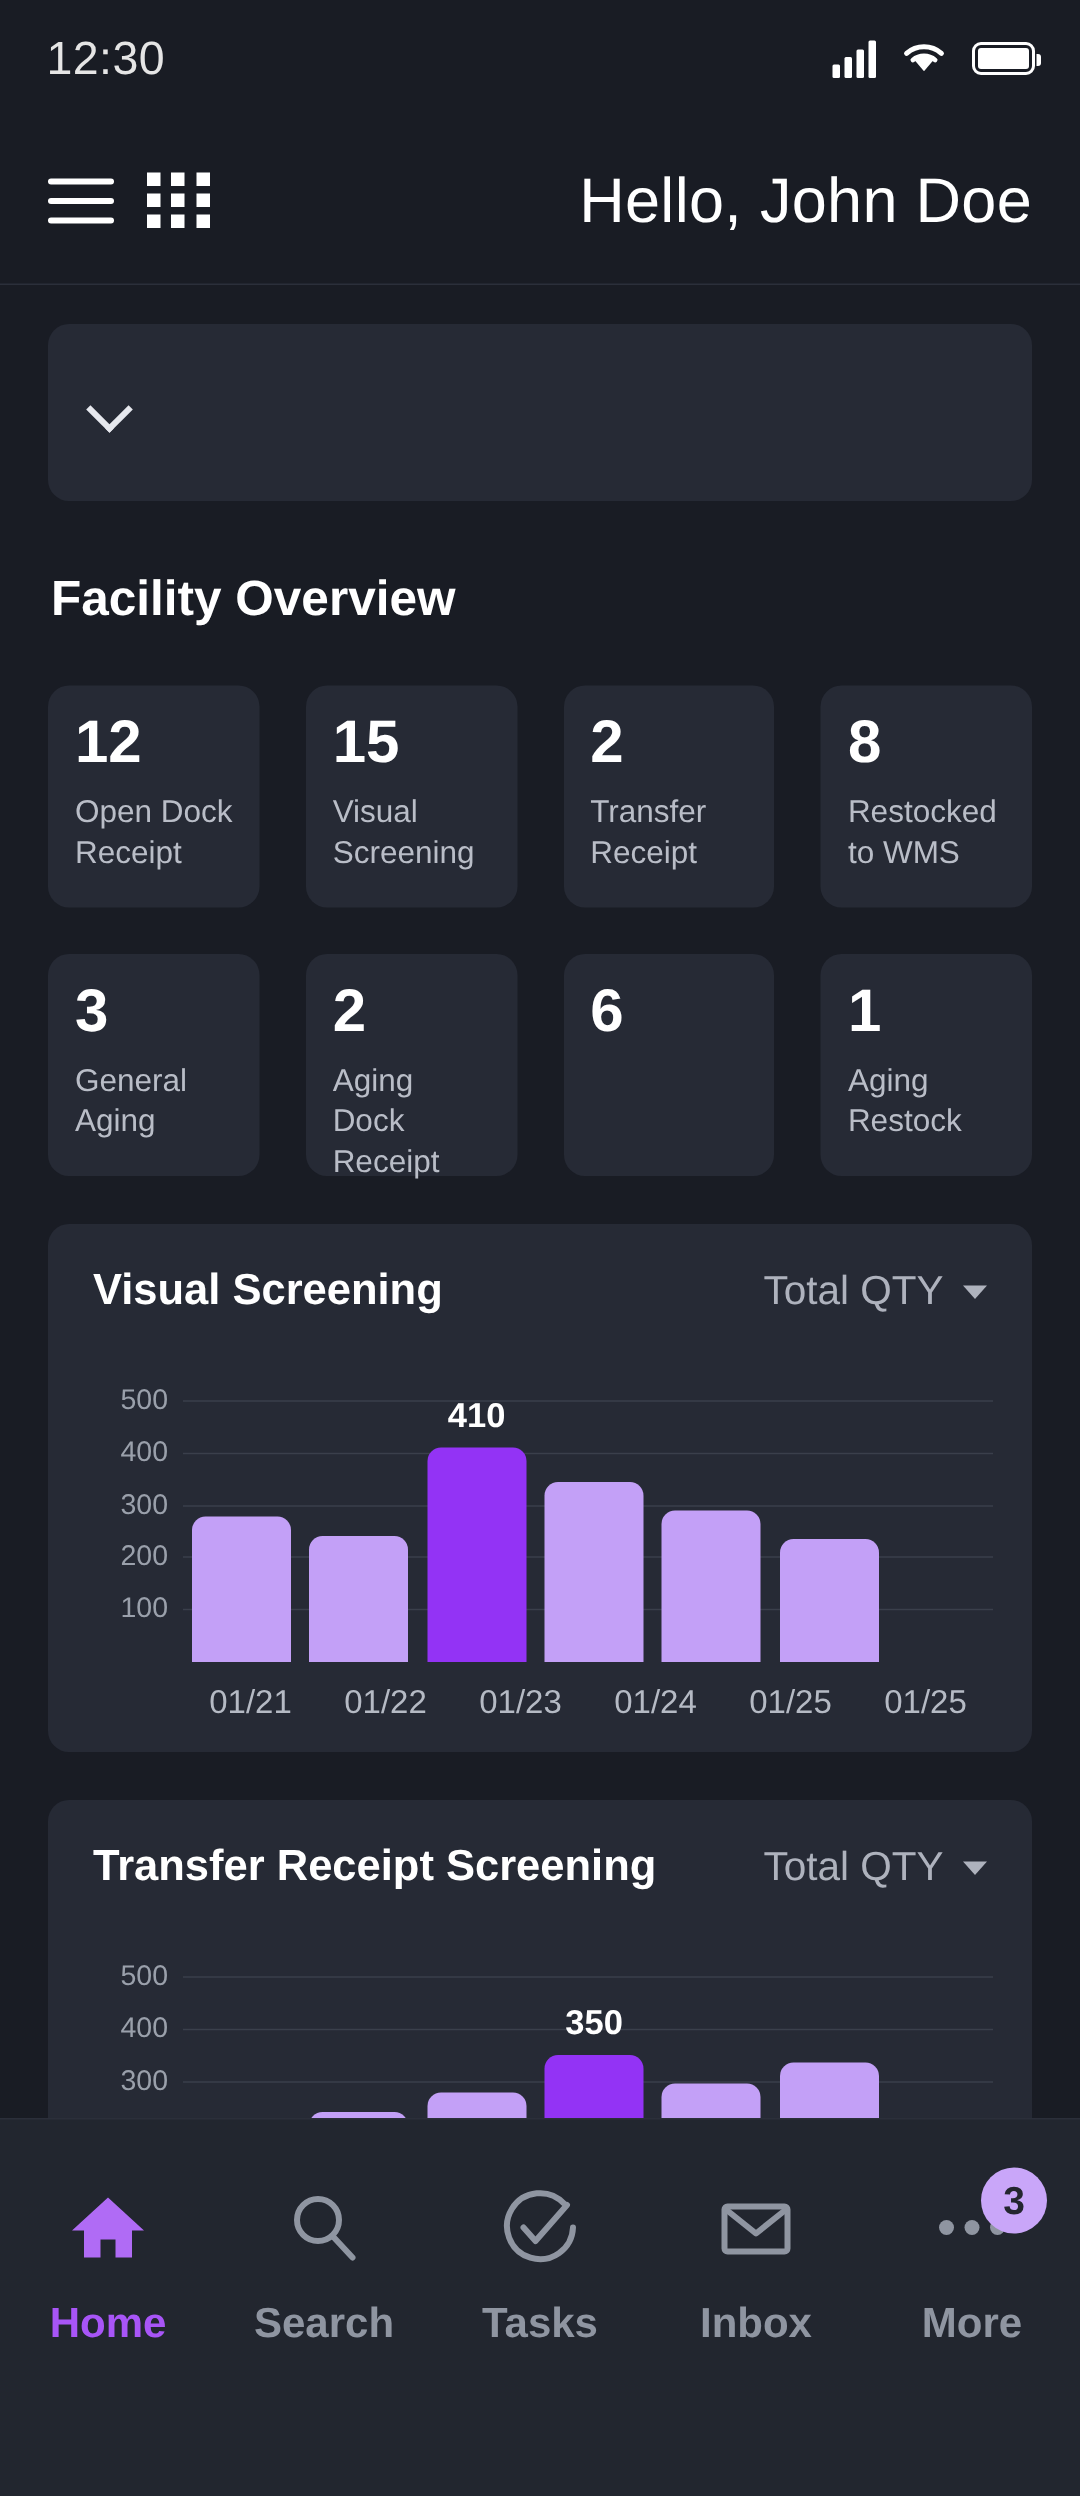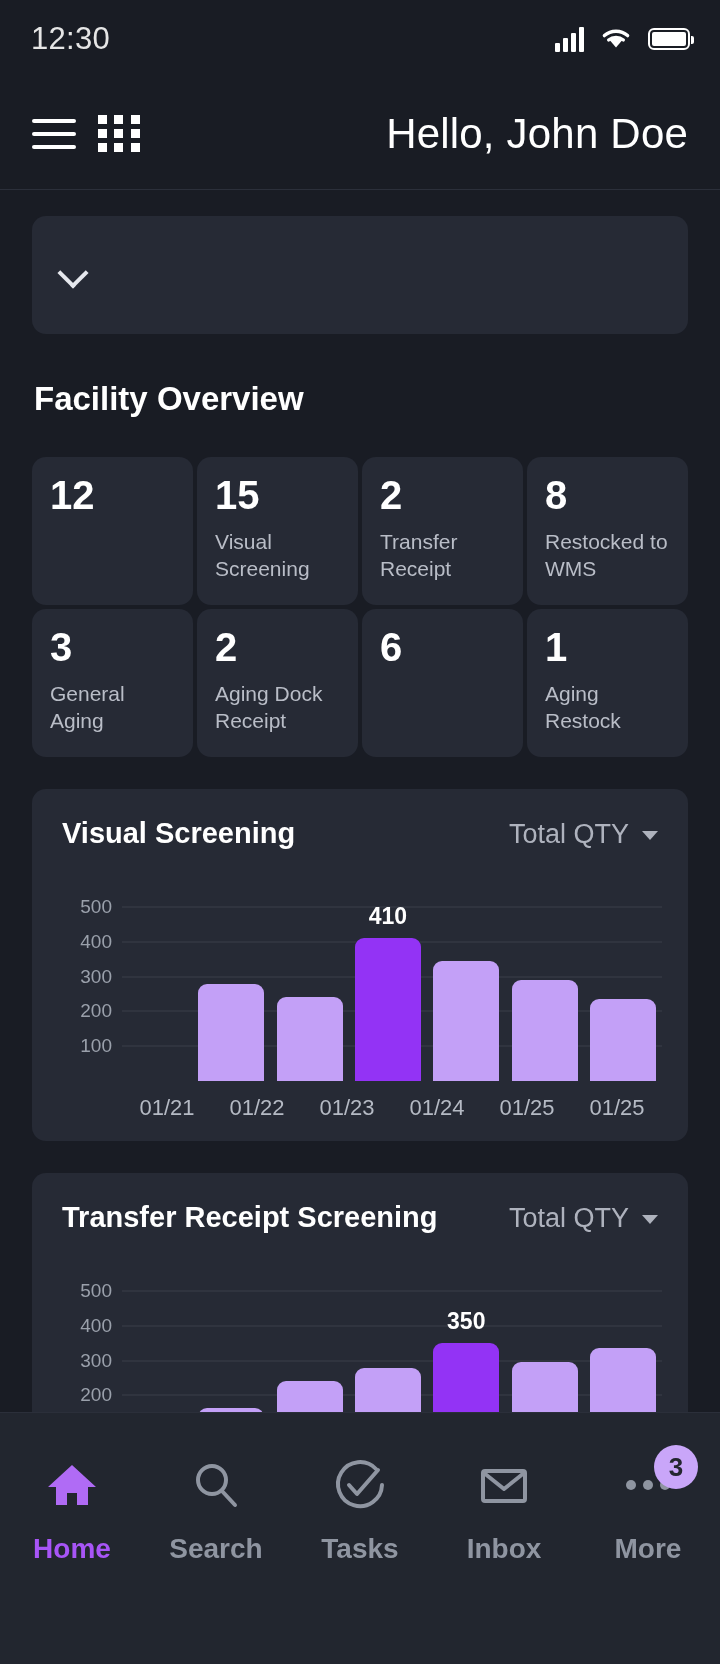--- a/index.html
+++ b/index.html
@@ -65,21 +65,21 @@
     border-bottom:4px solid #e6e8ee; transform:rotate(45deg);
   }
 
   
   .section-title{
     color:#fff; font-size:33px; font-weight:700;
     margin:46px 0 39px 2px;
   }
 
   
-  .stat-grid{ display:grid; grid-template-columns:repeat(4,1fr); gap:4px; }
+  .stat-grid{ display:grid; grid-template-columns:repeat(4,1fr); gap:31px; }
   .stat-card{
     background:#262a35; border-radius:14px;
     height:148px; padding:18px 16px 0 18px; cursor:pointer;
   }
   .stat-num{ color:#fff; font-size:40px; font-weight:700; line-height:1; }
   .stat-label{ color:#b9bdc7; font-size:21px; line-height:1.28; margin-top:14px; }
 
   
   .chart-card{
     background:#262a35; border-radius:14px;
@@ -104,21 +104,21 @@
   }
   .grid-area{
     position:absolute; left:68px; right:4px; top:0; bottom:0;
   }
   .gline{
     position:absolute; left:0; right:0; height:1px;
     background:#3a3f4b; transform:translateY(-50%);
   }
   .bars{
     position:absolute; left:0; right:0; bottom:0; top:0;
-    display:flex; align-items:flex-end; justify-content:flex-end;
+    display:flex; align-items:flex-end; justify-content:flex-start;
   }
   .bar-slot{
     width:14.5%; display:flex; flex-direction:column;
     align-items:center; justify-content:flex-end; height:100%;
     position:relative;
   }
   .bar{
     width:66px; background:#c3a0f7;
     border-radius:9px 9px 0 0; cursor:pointer;
   }
@@ -207,20 +207,21 @@
 
   <div class="select-card">
     <div class="chev"></div>
   </div>
 
   <div class="section-title">Facility Overview</div>
 
   <div class="stat-grid">
     <div class="stat-card">
       <div class="stat-num">12</div>
+      <div class="stat-label">Open Dock Receipt</div>
     </div>
     <div class="stat-card">
       <div class="stat-num">15</div>
       <div class="stat-label">Visual Screening</div>
     </div>
     <div class="stat-card">
       <div class="stat-num">2</div>
       <div class="stat-label">Transfer Receipt</div>
     </div>
     <div class="stat-card">

